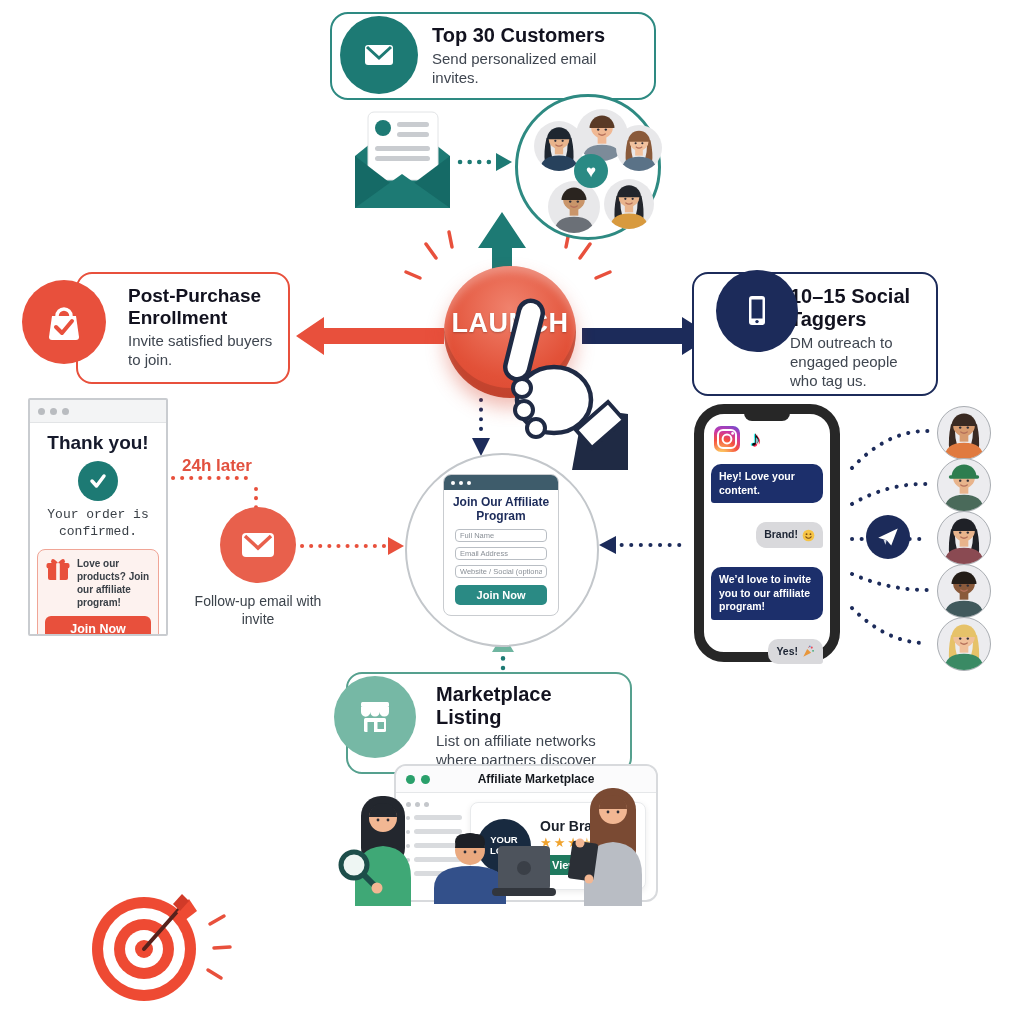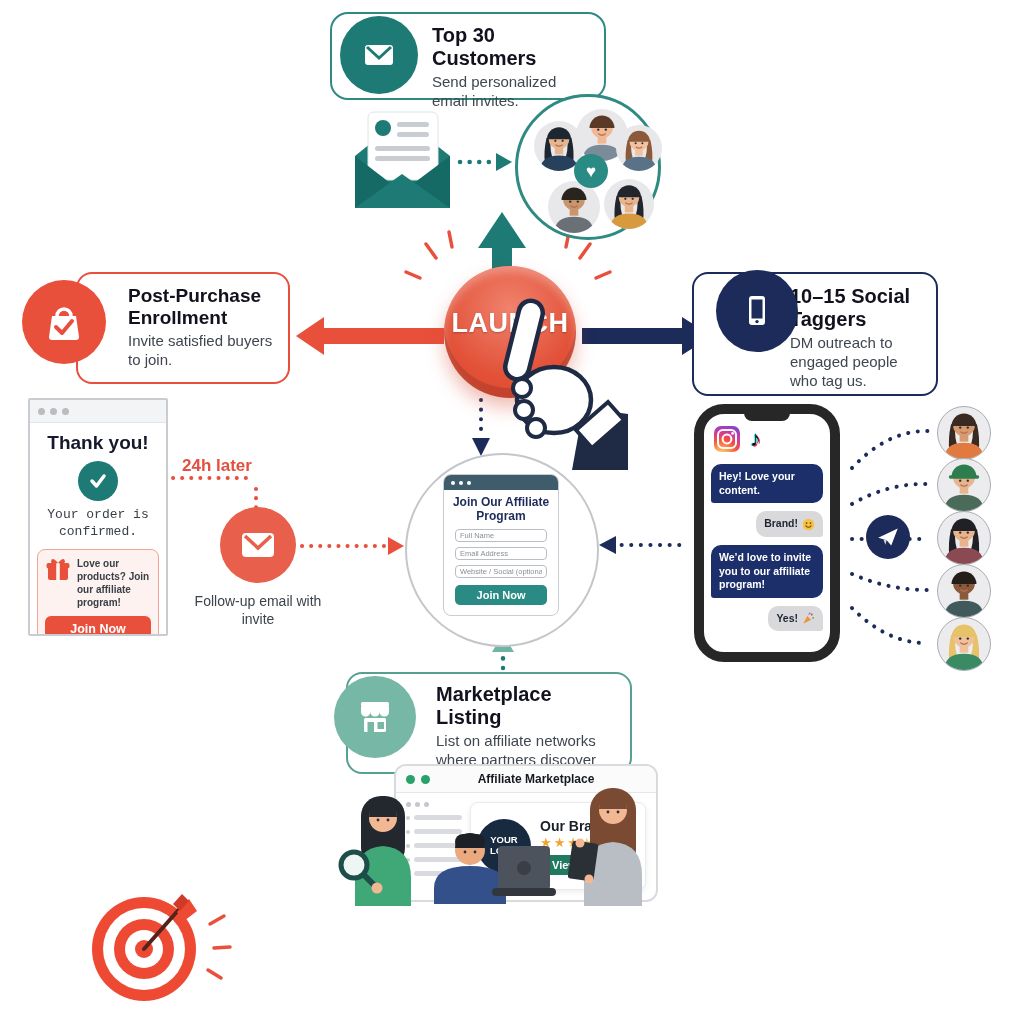--- a/index.html
+++ b/index.html
@@ -51,21 +51,21 @@
   .field{display:block;width:92px;height:13px;margin:5px auto 0 auto;border:1px solid #b9bec4;border-radius:4px;
     font-size:7.5px;color:#8a9097;padding:0 4px;font-family:inherit;box-sizing:border-box;background:#fff;}
   .field::placeholder{color:#8a9097;}
   .btn-teal{display:block;width:92px;margin:7px auto 0 auto;background:#2a8a84;color:#fff;border:none;border-radius:5px;
     font-weight:800;font-size:11px;padding:4px 0;text-align:center;font-family:inherit;}
 
   
   .phone{position:absolute;left:694px;top:404px;width:146px;height:258px;background:#fff;border:10px solid #272727;
     border-radius:30px;z-index:2;box-sizing:border-box;}
   .notch{position:absolute;left:50%;transform:translateX(-50%);top:-2px;width:46px;height:9px;background:#272727;border-radius:0 0 8px 8px;}
-  .chat{display:flex;flex-direction:column;gap:8px;padding:10px 7px 0 7px;}
+  .chat{display:flex;flex-direction:column;gap:19px;padding:10px 7px 0 7px;}
   .icons-row{display:flex;align-items:center;gap:10px;margin:12px 0 2px 10px;}
   .ig{width:26px;height:26px;border-radius:7px;position:relative;
     background:radial-gradient(circle at 28% 115%,#fdd264 8%,#f54e3f 48%,#c837ab 72%,#5b51d8 100%);}
   .bubble{font-size:10.5px;font-weight:700;line-height:1.3;padding:6px 8px;border-radius:10px;max-width:108px;display:flex;gap:4px;align-items:center;}
   .bub-navy{background:#1c2f6b;color:#fff;align-self:flex-start;border-bottom-left-radius:3px;}
   .bub-gray{background:#d9d9dc;color:#1c2433;align-self:flex-end;border-bottom-right-radius:3px;}
   .emoji{width:13px;height:13px;flex:0 0 auto;}
 
   
   .av-circle{position:absolute;width:52px;height:52px;border-radius:50%;background:#ececef;border:1.5px solid #a9adb2;
@@ -188,21 +188,21 @@
       <path class="spark" d="M452,247 L449,232"></path>
     <path class="spark" d="M580,258 L590,244"></path>
       <path class="spark" d="M596,278 L610,272"></path>
       <path class="spark" d="M566,247 L569,232"></path>
 
     <path class="spark" d="M210,924 L224,916"></path>
       <path class="spark" d="M214,948 L230,947"></path>
       <path class="spark" d="M208,970 L221,978"></path>
   </svg>
 
-  <div class="card" style="left:330px;top:12px;width:276px;height:88px;border:2.5px solid #2e8a82;padding:10px 12px 10px 100px;">
+  <div class="card" style="left:330px;top:12px;width:326px;height:88px;border:2.5px solid #2e8a82;padding:10px 12px 10px 100px;">
     <div class="ttl">Top 30 Customers</div>
     <div class="sub">Send personalized email invites.</div>
   </div>
   <div class="icircle" style="left:340px;top:16px;width:78px;height:78px;background:#1d7a74;">
     <svg width="44" height="44" viewBox="0 0 44 44">
       <rect x="8" y="12" width="28" height="20" rx="3" fill="#fff"></rect>
       <polyline points="10,14 22,25 34,14" stroke="#1d7a74" stroke-width="3" fill="none"></polyline>
     </svg>
   </div>
 

